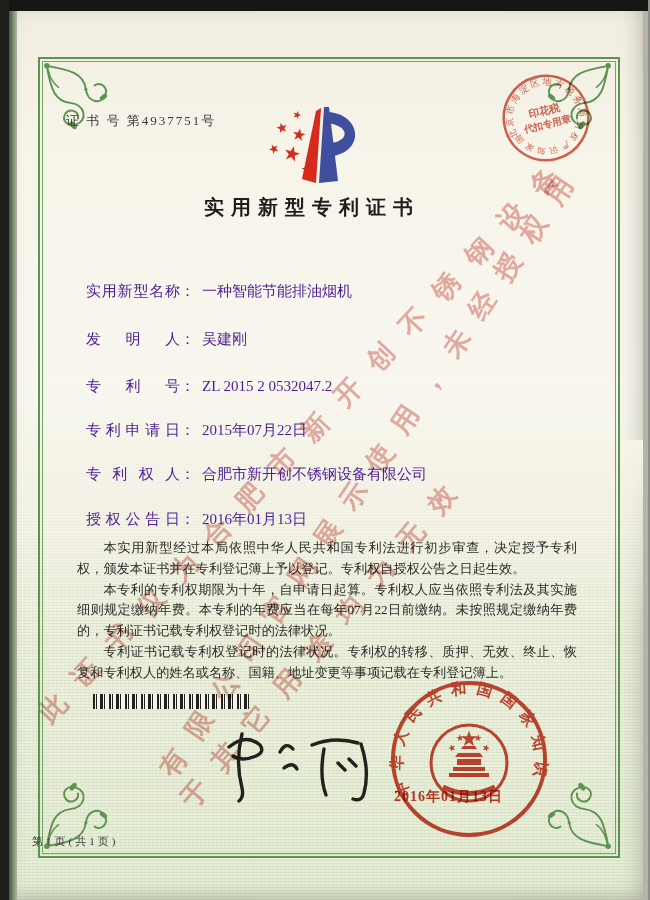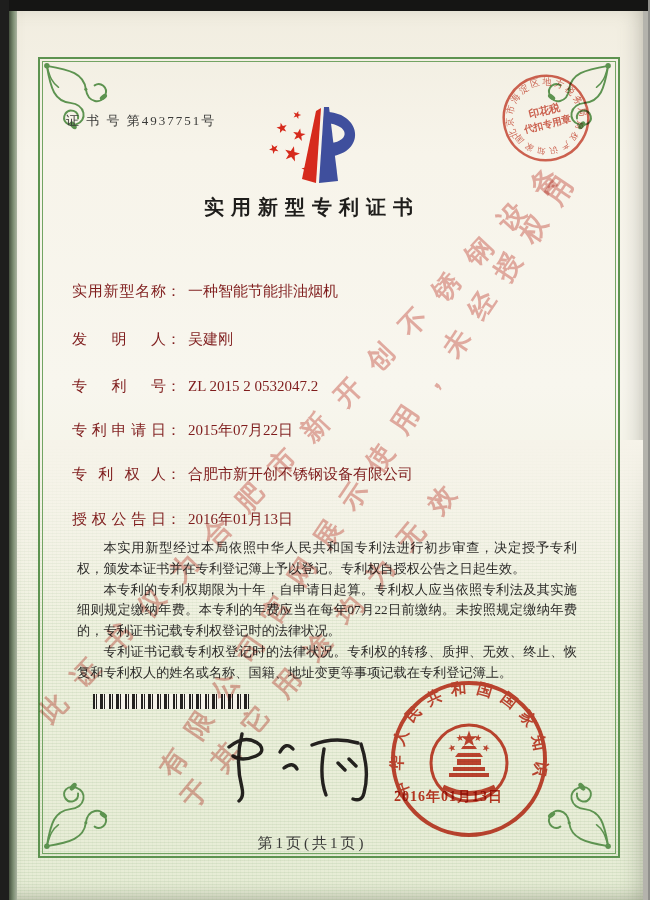--- a/index.html
+++ b/index.html
@@ -25,36 +25,36 @@
   .corner{position:absolute;width:78px;height:78px;z-index:3;}
   .corner.tl{left:41px;top:60px;transform:scaleY(-1);}
   .corner.tr{left:536px;top:60px;transform:scale(-1,-1);}
   .corner.bl{left:41px;top:774px;}
   .corner.br{left:536px;top:774px;transform:scaleX(-1);}
   
   .certno{position:absolute;left:66px;top:112px;font-size:13px;letter-spacing:2px;color:#3a3a38;z-index:4;}
   .logo{position:absolute;left:262px;top:99px;z-index:4;}
   .title{position:absolute;left:32px;top:194px;width:560px;text-align:center;font-size:20px;
          font-weight:bold;color:#1e1d1b;letter-spacing:7px;z-index:4;}
-  .field-row{position:absolute;left:72px;font-size:15px;color:#7f1d1d;z-index:4;white-space:nowrap;}
+  .field-row{position:absolute;left:86px;font-size:15px;color:#4c1d95;z-index:4;white-space:nowrap;}
   .flabel{display:inline-block;width:94px;text-align:justify;text-align-last:justify;}
   .fvalue{margin-left:7px;}
   .bodytxt{position:absolute;left:77px;top:538px;width:500px;z-index:4;color:#2c2b29;
            font-size:13.2px;line-height:20.8px;text-align:justify;}
   .bodytxt p{margin:0;text-indent:2em;}
   .barcode{position:absolute;left:93px;top:694px;width:156px;height:15px;z-index:4;
            background:repeating-linear-gradient(90deg,#23211f 0 2px,#f5f3ea 2px 3px,#23211f 3px 4px,
            #f5f3ea 4px 7px,#23211f 7px 10px,#f5f3ea 10px 11px,#23211f 11px 12px,#f5f3ea 12px 16px);}
   .director{position:absolute;left:97px;top:737px;z-index:4;font-size:15px;letter-spacing:4px;
             color:#232220;line-height:31px;}
   .sig{position:absolute;left:212px;top:716px;z-index:5;}
   .seal{position:absolute;left:385px;top:675px;z-index:6;mix-blend-mode:multiply;opacity:.93;}
   .sealdate{position:absolute;left:394px;top:788px;z-index:7;color:#c93a26;font-size:14px;
             font-weight:bold;letter-spacing:1px;mix-blend-mode:multiply;}
-  .footer{position:absolute;left:32px;top:834px;width:560px;text-align:center;font-size:15px;
+  .footer{position:absolute;left:32px;top:834px;width:560px;text-align:left;font-size:11px;
           letter-spacing:3px;color:#3a3a38;z-index:4;}
   .taxstamp{position:absolute;left:498px;top:70px;z-index:8;transform:rotate(-14deg);
             mix-blend-mode:multiply;opacity:.85;}
   
   .wm{position:absolute;z-index:20;white-space:nowrap;transform-origin:0 50%;
       font-family:"Liberation Sans","DejaVu Sans",sans-serif;font-weight:bold;
       color:rgba(209,103,93,.52);pointer-events:none;mix-blend-mode:multiply;}
   .wm1{left:44px;top:700px;font-size:27px;letter-spacing:21px;transform:rotate(-47deg);}
   .wm2{left:166px;top:756px;font-size:27px;letter-spacing:19px;transform:rotate(-56deg);}
   .wm3{left:186px;top:786px;font-size:27px;letter-spacing:21px;transform:rotate(-50deg);}

